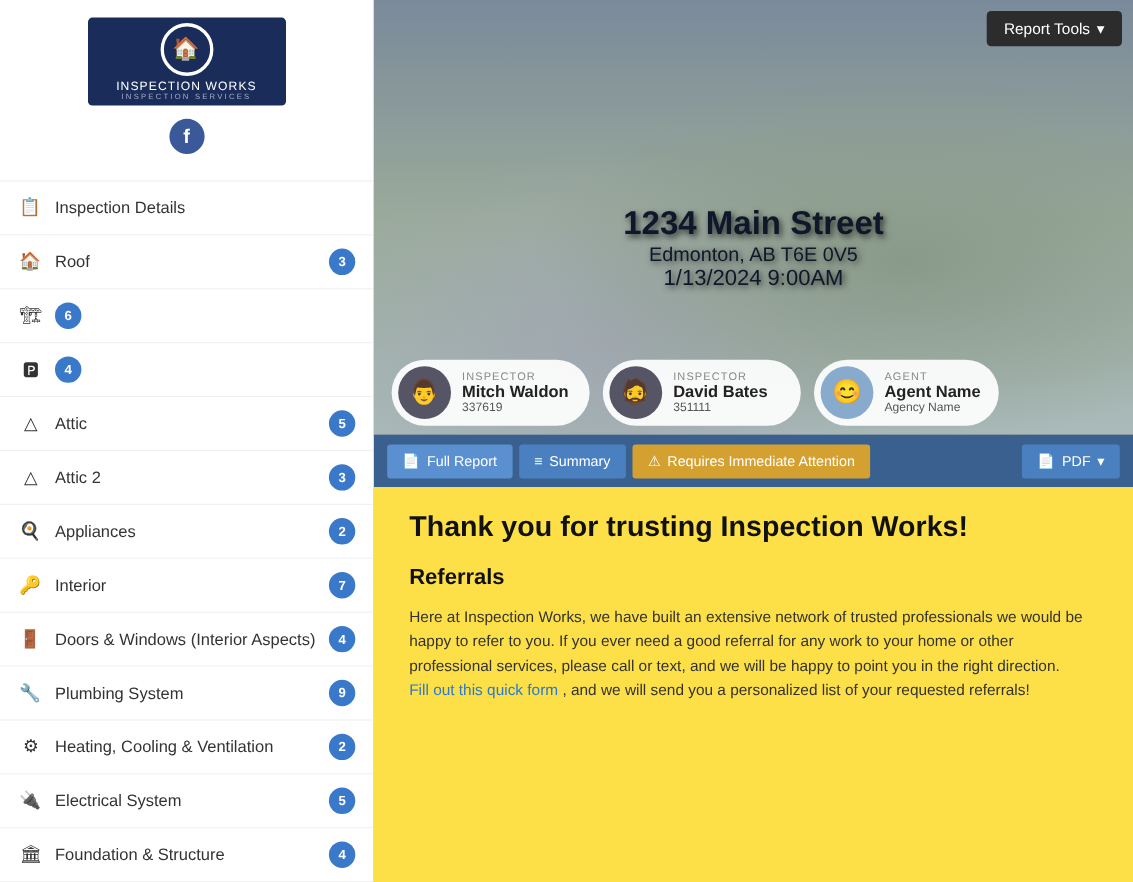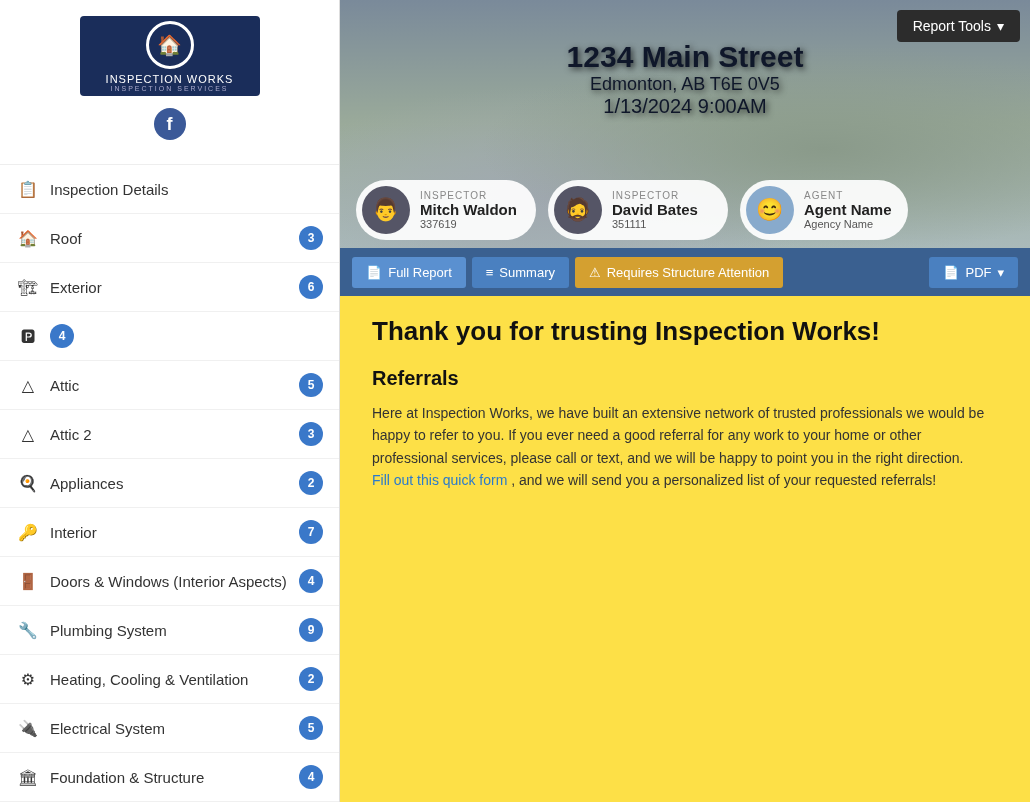--- a/index.html
+++ b/index.html
@@ -102,21 +102,21 @@
       flex: 1;
       display: flex;
       flex-direction: column;
       overflow: hidden;
       height: 802px;
     }
 
     
     .hero {
       position: relative;
-      height: 248px;
+      height: 395px;
       background: #6a7a8a;
       overflow: hidden;
       flex-shrink: 0;
     }
     .hero-bg {
       width: 100%;
       height: 100%;
       background: linear-gradient(135deg, #8a9aaa 0%, #5a6a7a 30%, #4a5a6a 60%, #6a7a5a 100%);
       position: absolute;
       top: 0; left: 0;
@@ -302,21 +302,20 @@
         <span class="nav-icon">📋</span>
         <span class="nav-label">Inspection Details</span>
       </div>
       <div class="nav-item">
         <span class="nav-icon">🏠</span>
         <span class="nav-label">Roof</span>
         <span class="nav-badge">3</span>
       </div>
       <div class="nav-item">
         <span class="nav-icon">🏗</span>
-        <span class="nav-label">Exterior</span>
         <span class="nav-badge">6</span>
       </div>
       <div class="nav-item">
         <span class="nav-icon">🅿</span>
         <span class="nav-badge">4</span>
       </div>
       <div class="nav-item">
         <span class="nav-icon">△</span>
         <span class="nav-label">Attic</span>
         <span class="nav-badge">5</span>
@@ -412,21 +411,21 @@
     <button class="tab-btn active">
       <span>📄</span>
       <span>Full Report</span>
     </button>
     <button class="tab-btn">
       <span>≡</span>
       <span>Summary</span>
     </button>
     <button class="tab-btn warning">
       <span>⚠</span>
-      <span>Requires Structure Attention</span>
+      <span>Requires Immediate Attention</span>
     </button>
     <button class="pdf-btn">
       <span>📄</span>
       <span>PDF</span>
       <span>▾</span>
     </button>
   </div>
 
   <div class="content-area">
     <h1 class="content-title">Thank you for trusting Inspection Works!</h1>

